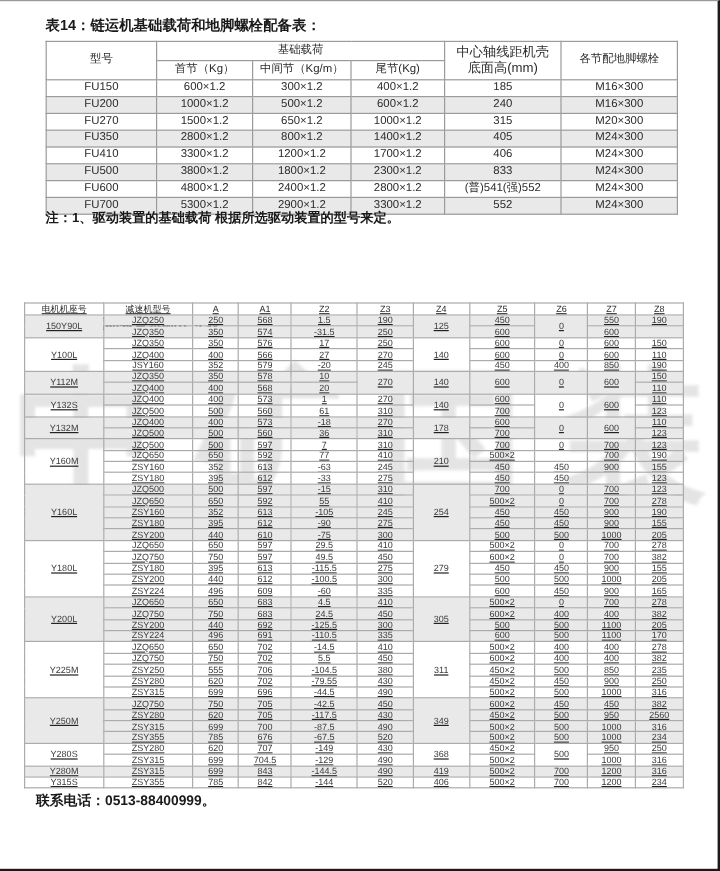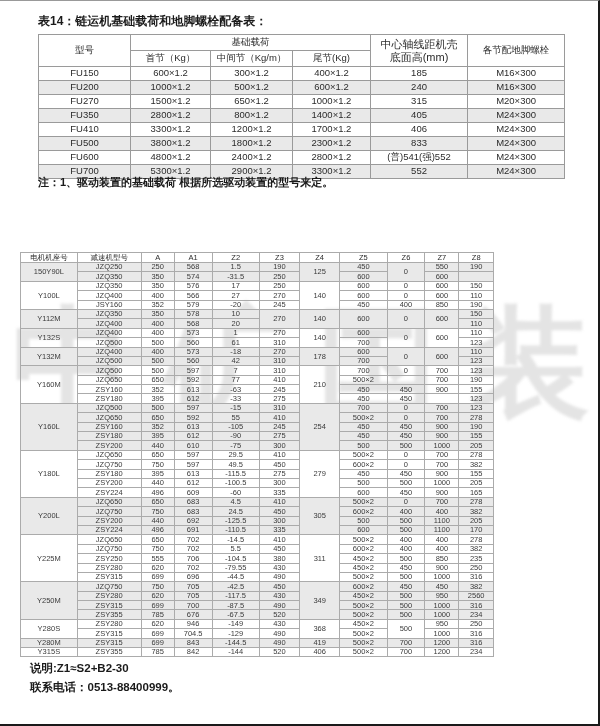--- a/index.html
+++ b/index.html
@@ -16,21 +16,21 @@
     border-top:1px solid #999;
   }
   .t14-title{position:absolute;left:38px;top:12px;font-size:12px;font-weight:bold;color:#1a1a1a;}
   table{border-collapse:collapse;table-layout:fixed;}
   .t14{position:absolute;left:38px;top:33px;width:527px;border:1.5px solid #555;}
   .t14 th,.t14 td{border:1px solid #9a9a9a;font-size:9.5px;text-align:center;padding:0;height:13px;line-height:1.15;color:#2b2b2b;font-weight:normal;}
   .t14 thead th{height:15px;}
   .t14 tbody tr:nth-child(even){background:#e9e9e9;}
   .small2{font-size:11px;display:block;line-height:1.1;}
   .t15-title{position:absolute;left:38px;top:232px;font-size:12px;font-weight:bold;color:#1a1a1a;margin-top:29px;}
-  .t15{position:absolute;left:20px;top:251px;width:474px;border:1.5px solid #555;}
+  .t15{position:absolute;left:20px;top:251px;width:550px;border:1.5px solid #555;text-decoration:underline;}
   .t15 th,.t15 td{border:1px solid #ababab;font-size:7.5px;text-align:center;padding:0 1px;height:8.4px;line-height:1;color:#3a3a3a;font-weight:normal;overflow:hidden;white-space:nowrap;}
   .t15 thead th{color:#2b2b2b;height:9px;}
   .t15 tr.shade{background:#e9e9e9;}
   .t15 tr.g td{border-top:1px solid #6f6f6f;}
   .notes{position:absolute;left:38px;top:172px;font-size:11px;font-weight:bold;color:#1a1a1a;line-height:1.7;}
   .notes .n2{padding-left:33px;}
   .footer{position:absolute;left:30px;top:658px;font-size:11.5px;font-weight:bold;color:#1a1a1a;line-height:1.65;}
   .watermark{
     position:absolute;left:12px;top:288px;width:578px;height:150px;
     display:flex;justify-content:space-between;align-items:center;
@@ -295,21 +295,21 @@
           <td rowspan="2">178</td>
           <td>600</td>
           <td rowspan="2">0</td>
           <td rowspan="2">600</td>
           <td>110</td>
         </tr>
         <tr class="shade">
           <td>JZQ500</td>
           <td>500</td>
           <td>560</td>
-          <td>42</td>
+          <td>36</td>
           <td>310</td>
           <td>700</td>
           <td>123</td>
         </tr>
         <tr class="g">
           <td rowspan="4">Y160M</td>
           <td>JZQ500</td>
           <td>500</td>
           <td>597</td>
           <td>7</td>
@@ -613,21 +613,21 @@
           <td>520</td>
           <td>500×2</td>
           <td>500</td>
           <td>1000</td>
           <td>234</td>
         </tr>
         <tr class="g">
           <td rowspan="2">Y280S</td>
           <td>ZSY280</td>
           <td>620</td>
-          <td>946</td>
+          <td>707</td>
           <td>-149</td>
           <td>430</td>
           <td rowspan="2">368</td>
           <td>450×2</td>
           <td rowspan="2">500</td>
           <td>950</td>
           <td>250</td>
         </tr>
         <tr>
           <td>ZSY315</td>
@@ -662,17 +662,16 @@
           <td>406</td>
           <td>500×2</td>
           <td>700</td>
           <td>1200</td>
           <td>234</td>
         </tr>
       </tbody>
   </table>
 
   <div class="footer">
-    <div>说明:Z1≈S2+B2-30</div>
     <div>联系电话：0513-88400999。</div>
   </div>
 
 </div>
 
 </body></html>

